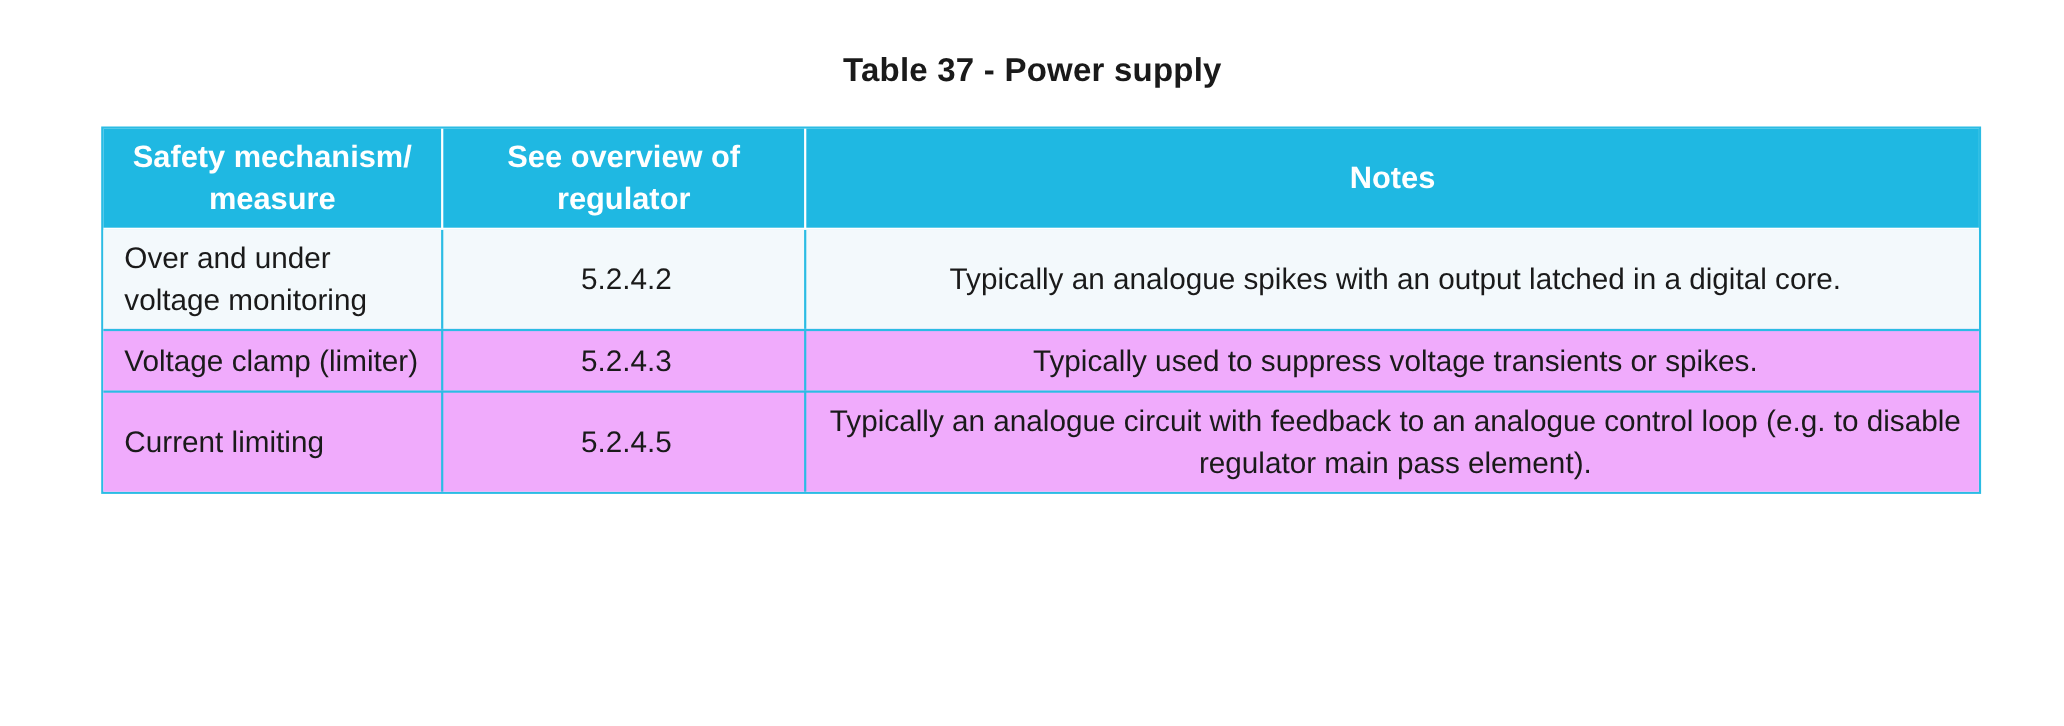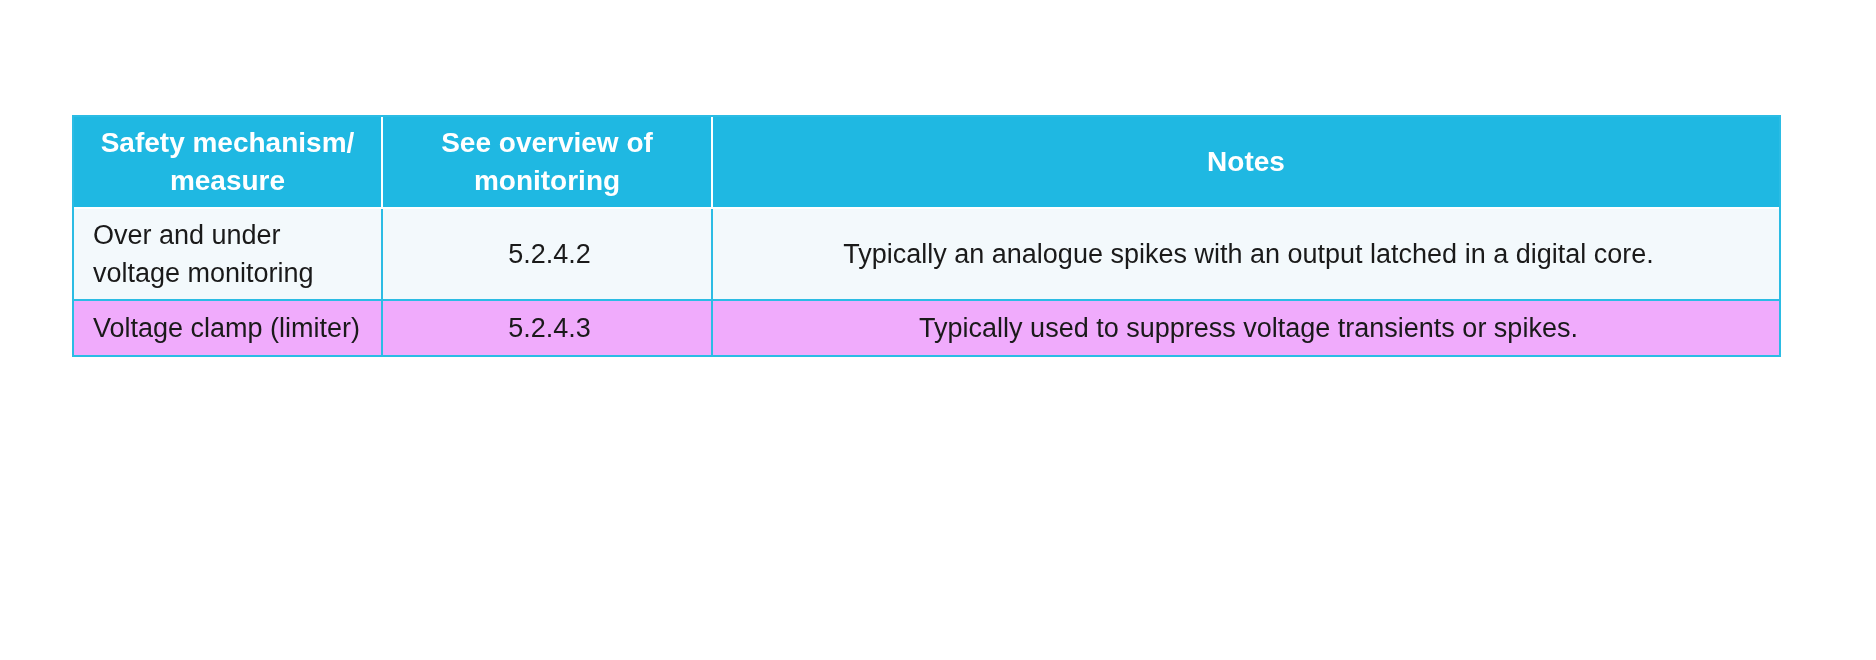--- a/index.html
+++ b/index.html
@@ -27,21 +27,21 @@
     text-align: center;
     font-size: 30px;
     font-weight: bold;
     color: var(--text, #1a1a1a);
     letter-spacing: 0.2px;
   }
 
   table.power-table {
     position: absolute;
     top: 115px;
-    left: 72px;
+    left: 92px;
     width: 1705px;
     border-collapse: separate;
     border-spacing: 0;
     table-layout: fixed;
     border: 2px solid var(--border, #2bbce4);
   }
 
   table.power-table th {
     background: var(--header-bg, #1fb8e2);
     color: var(--header-text, #ffffff);
@@ -86,49 +86,55 @@
   td.cell-notes     { text-align: left; }
 
   tr.row-tall td { height: 88px; }
   tr.row-short td { height: 56px; }
 </style>
 </head>
 <body>
 
 <div class="page">
 
+  <div class="doc-title">Table 37 - Power supply</div>
 
   <table class="power-table">
     <colgroup>
       <col style="width:307px">
       <col style="width:330px">
       <col style="width:1068px">
     </colgroup>
     <thead>
       <tr>
         <th>
           <span class="th-label">Safety mechanism/
 measure</span>
         </th>
         <th>
           <span class="th-label">See overview of
-monitoring</span>
+regulator</span>
         </th>
         <th>
           <span class="th-label">Notes</span>
         </th>
       </tr>
     </thead>
     <tbody>
       <tr class="alt row-tall">
         <td class="cell-mechanism">Over and under voltage monitoring</td>
         <td class="cell-technique">5.2.4.2</td>
         <td class="cell-notes">Typically an analogue spikes with an output latched in a digital core.</td>
       </tr>
       <tr class="row-short">
         <td class="cell-mechanism">Voltage clamp (limiter)</td>
         <td class="cell-technique">5.2.4.3</td>
         <td class="cell-notes">Typically used to suppress voltage transients or spikes.</td>
       </tr>
+      <tr class="row-tall">
+        <td class="cell-mechanism">Current limiting</td>
+        <td class="cell-technique">5.2.4.5</td>
+        <td class="cell-notes">Typically an analogue circuit with feedback to an analogue control loop (e.g. to disable regulator main pass element).</td>
+      </tr>
     </tbody>
   </table>
 
 </div>
 
 </body></html>

